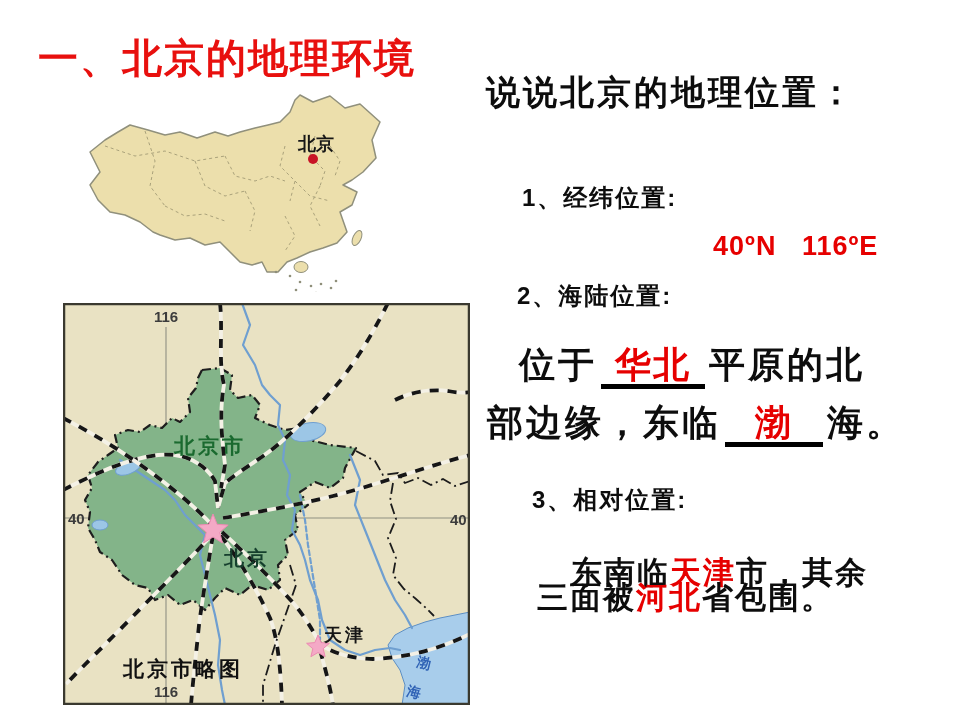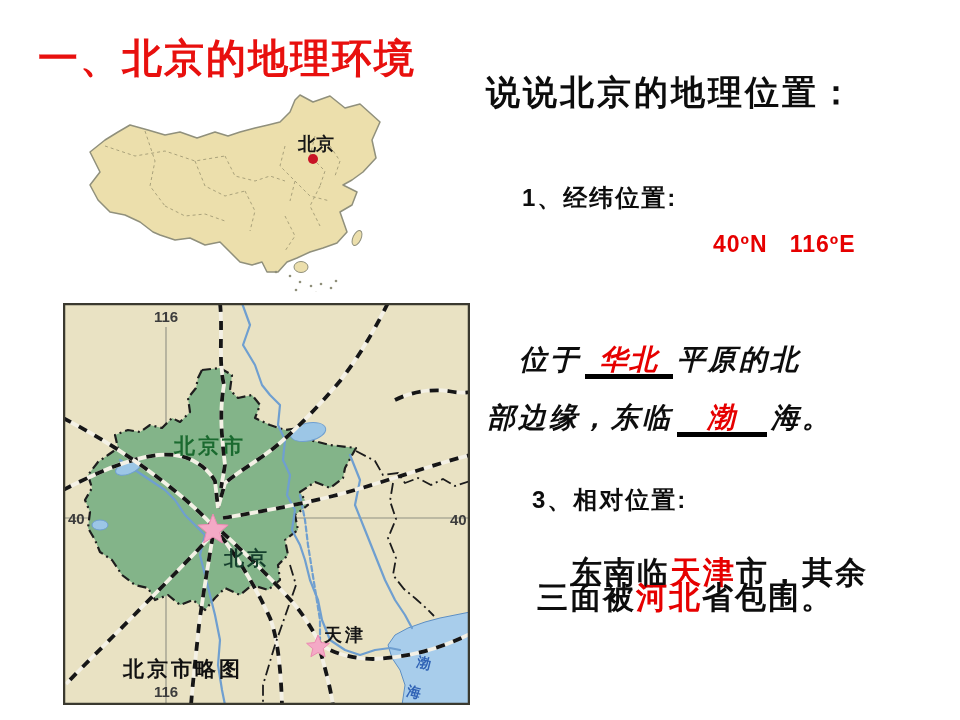--- a/index.html
+++ b/index.html
@@ -8,22 +8,22 @@
     overflow:hidden;font-family:"Liberation Sans","DejaVu Sans",sans-serif;
     font-weight:700;color:#0d0d0d;
   }
   .abs{position:absolute;white-space:nowrap;}
   .title{left:38px;top:31px;font-size:40px;letter-spacing:2px;color:#e8100e;}
   .question{left:486px;top:70px;font-size:34px;letter-spacing:3px;}
   .h-item{font-size:24px;letter-spacing:2px;}
   .h1{left:522px;top:182px;}
   .h2{left:517px;top:280px;}
   .h3{left:532px;top:484px;}
-  .answer{left:713px;top:231px;font-size:23px;color:#e60000;letter-spacing:1px;white-space:pre;}
-  .body-line{font-size:28px;letter-spacing:3px;font-style:italic;}
+  .answer{left:713px;top:231px;font-size:27px;color:#e60000;letter-spacing:1px;white-space:pre;}
+  .body-line{font-size:36px;letter-spacing:3px;}
   .fb1{left:519px;top:341px;}
   .fb2{left:487px;top:399px;}
   .r1{left:571px;top:552px;font-size:31px;letter-spacing:2px;}
   .r2{left:537px;top:577px;font-size:31px;letter-spacing:2px;text-align:center;}
   .red{color:#e60000;}
   .blank{
     display:inline-block;border-bottom:5px solid #000;color:#e60000;
     text-align:center;line-height:1.05;padding:0 14px;margin:0 4px;
     letter-spacing:2px;
   }
@@ -175,20 +175,21 @@
     <text x="343" y="392" font-size="14" font-weight="700" fill="#2f62b5" transform="rotate(14 343 392)">海</text>
 
     <rect x="1" y="1" width="405" height="400" fill="none" stroke="#3a392f" stroke-width="2.5"></rect>
   </svg>
 
   <div class="abs question">说说北京的地理位置：</div>
 
   <div class="abs h-item h1">1、经纬位置:</div>
   <div class="abs answer">40ºN   116ºE</div>
 
+  <div class="abs h-item h2">2、海陆位置:</div>
 
   <div class="abs body-line fb1"><span>位于</span><span class="blank">华北</span><span>平原的北</span></div>
 
   <div class="abs body-line fb2"><span>部边缘，东临</span><span class="blank wide">渤</span><span>海。</span></div>
 
   <div class="abs h-item h3">3、相对位置:</div>
 
   <div class="abs r1"><span>东南临</span><span class="red">天津</span><span>市，其余</span></div>
 
   <div class="abs r2"><span>三面被</span><span class="red">河北</span><span>省包围。</span></div>

